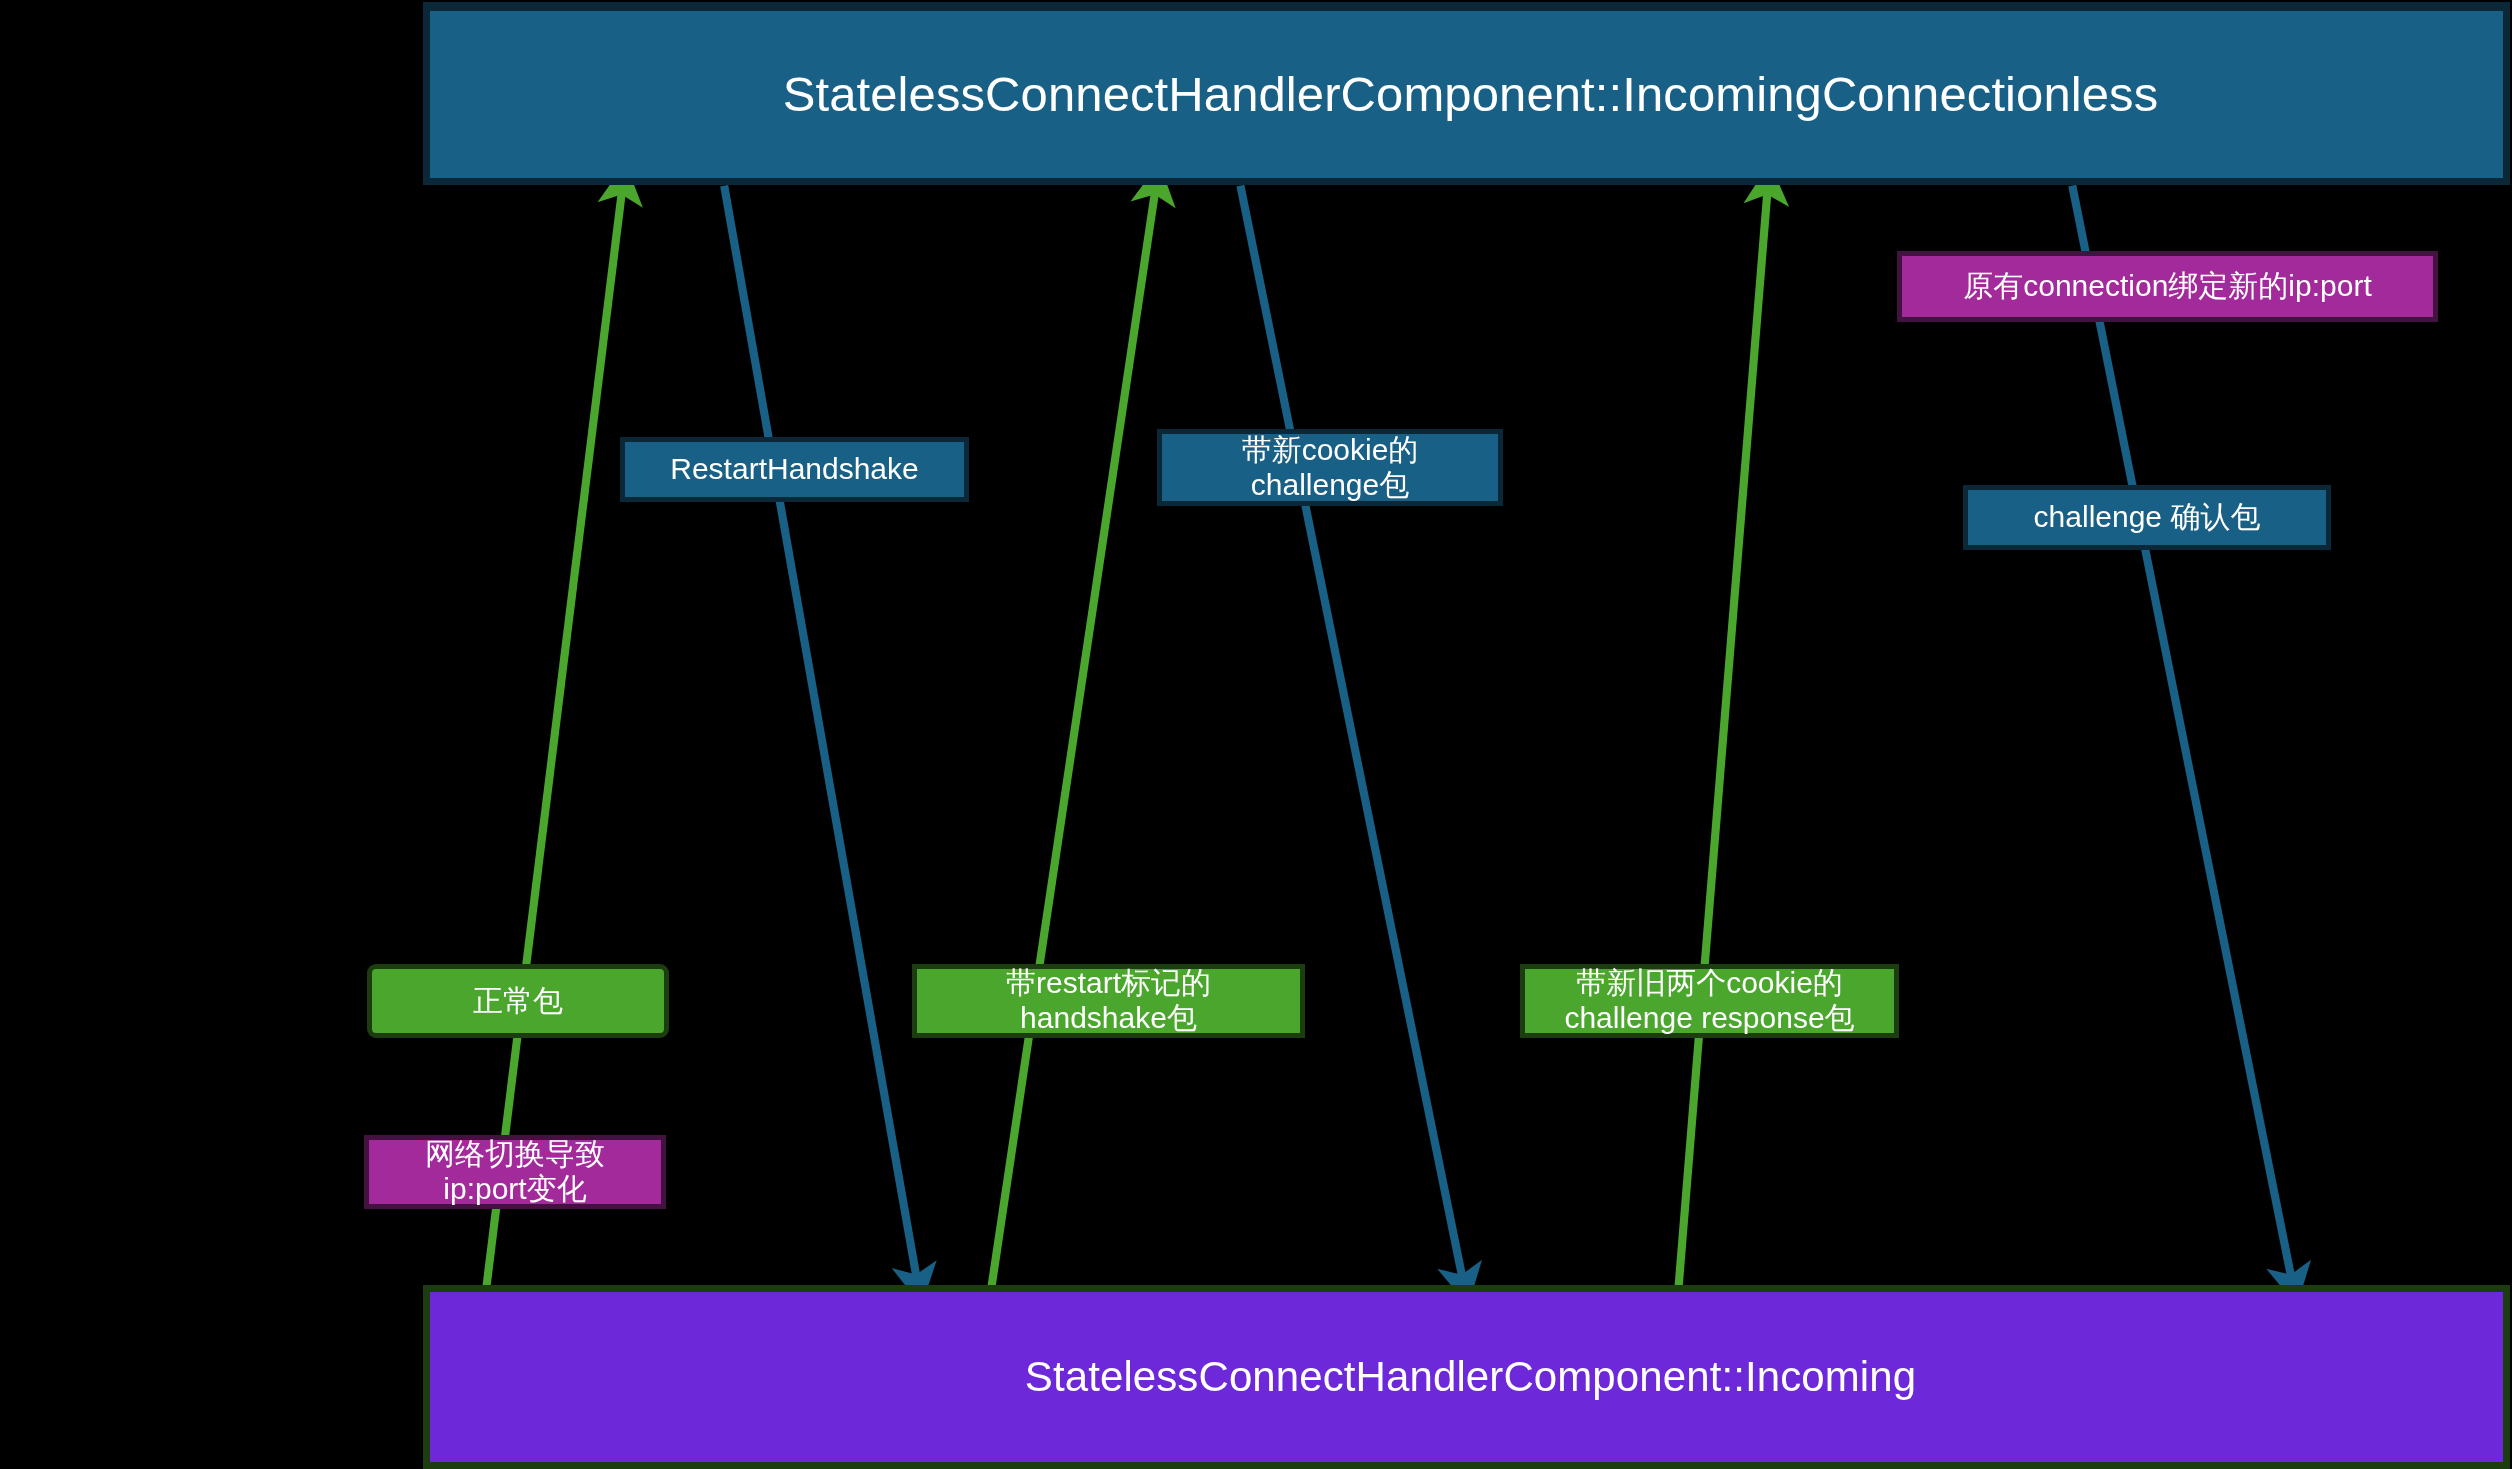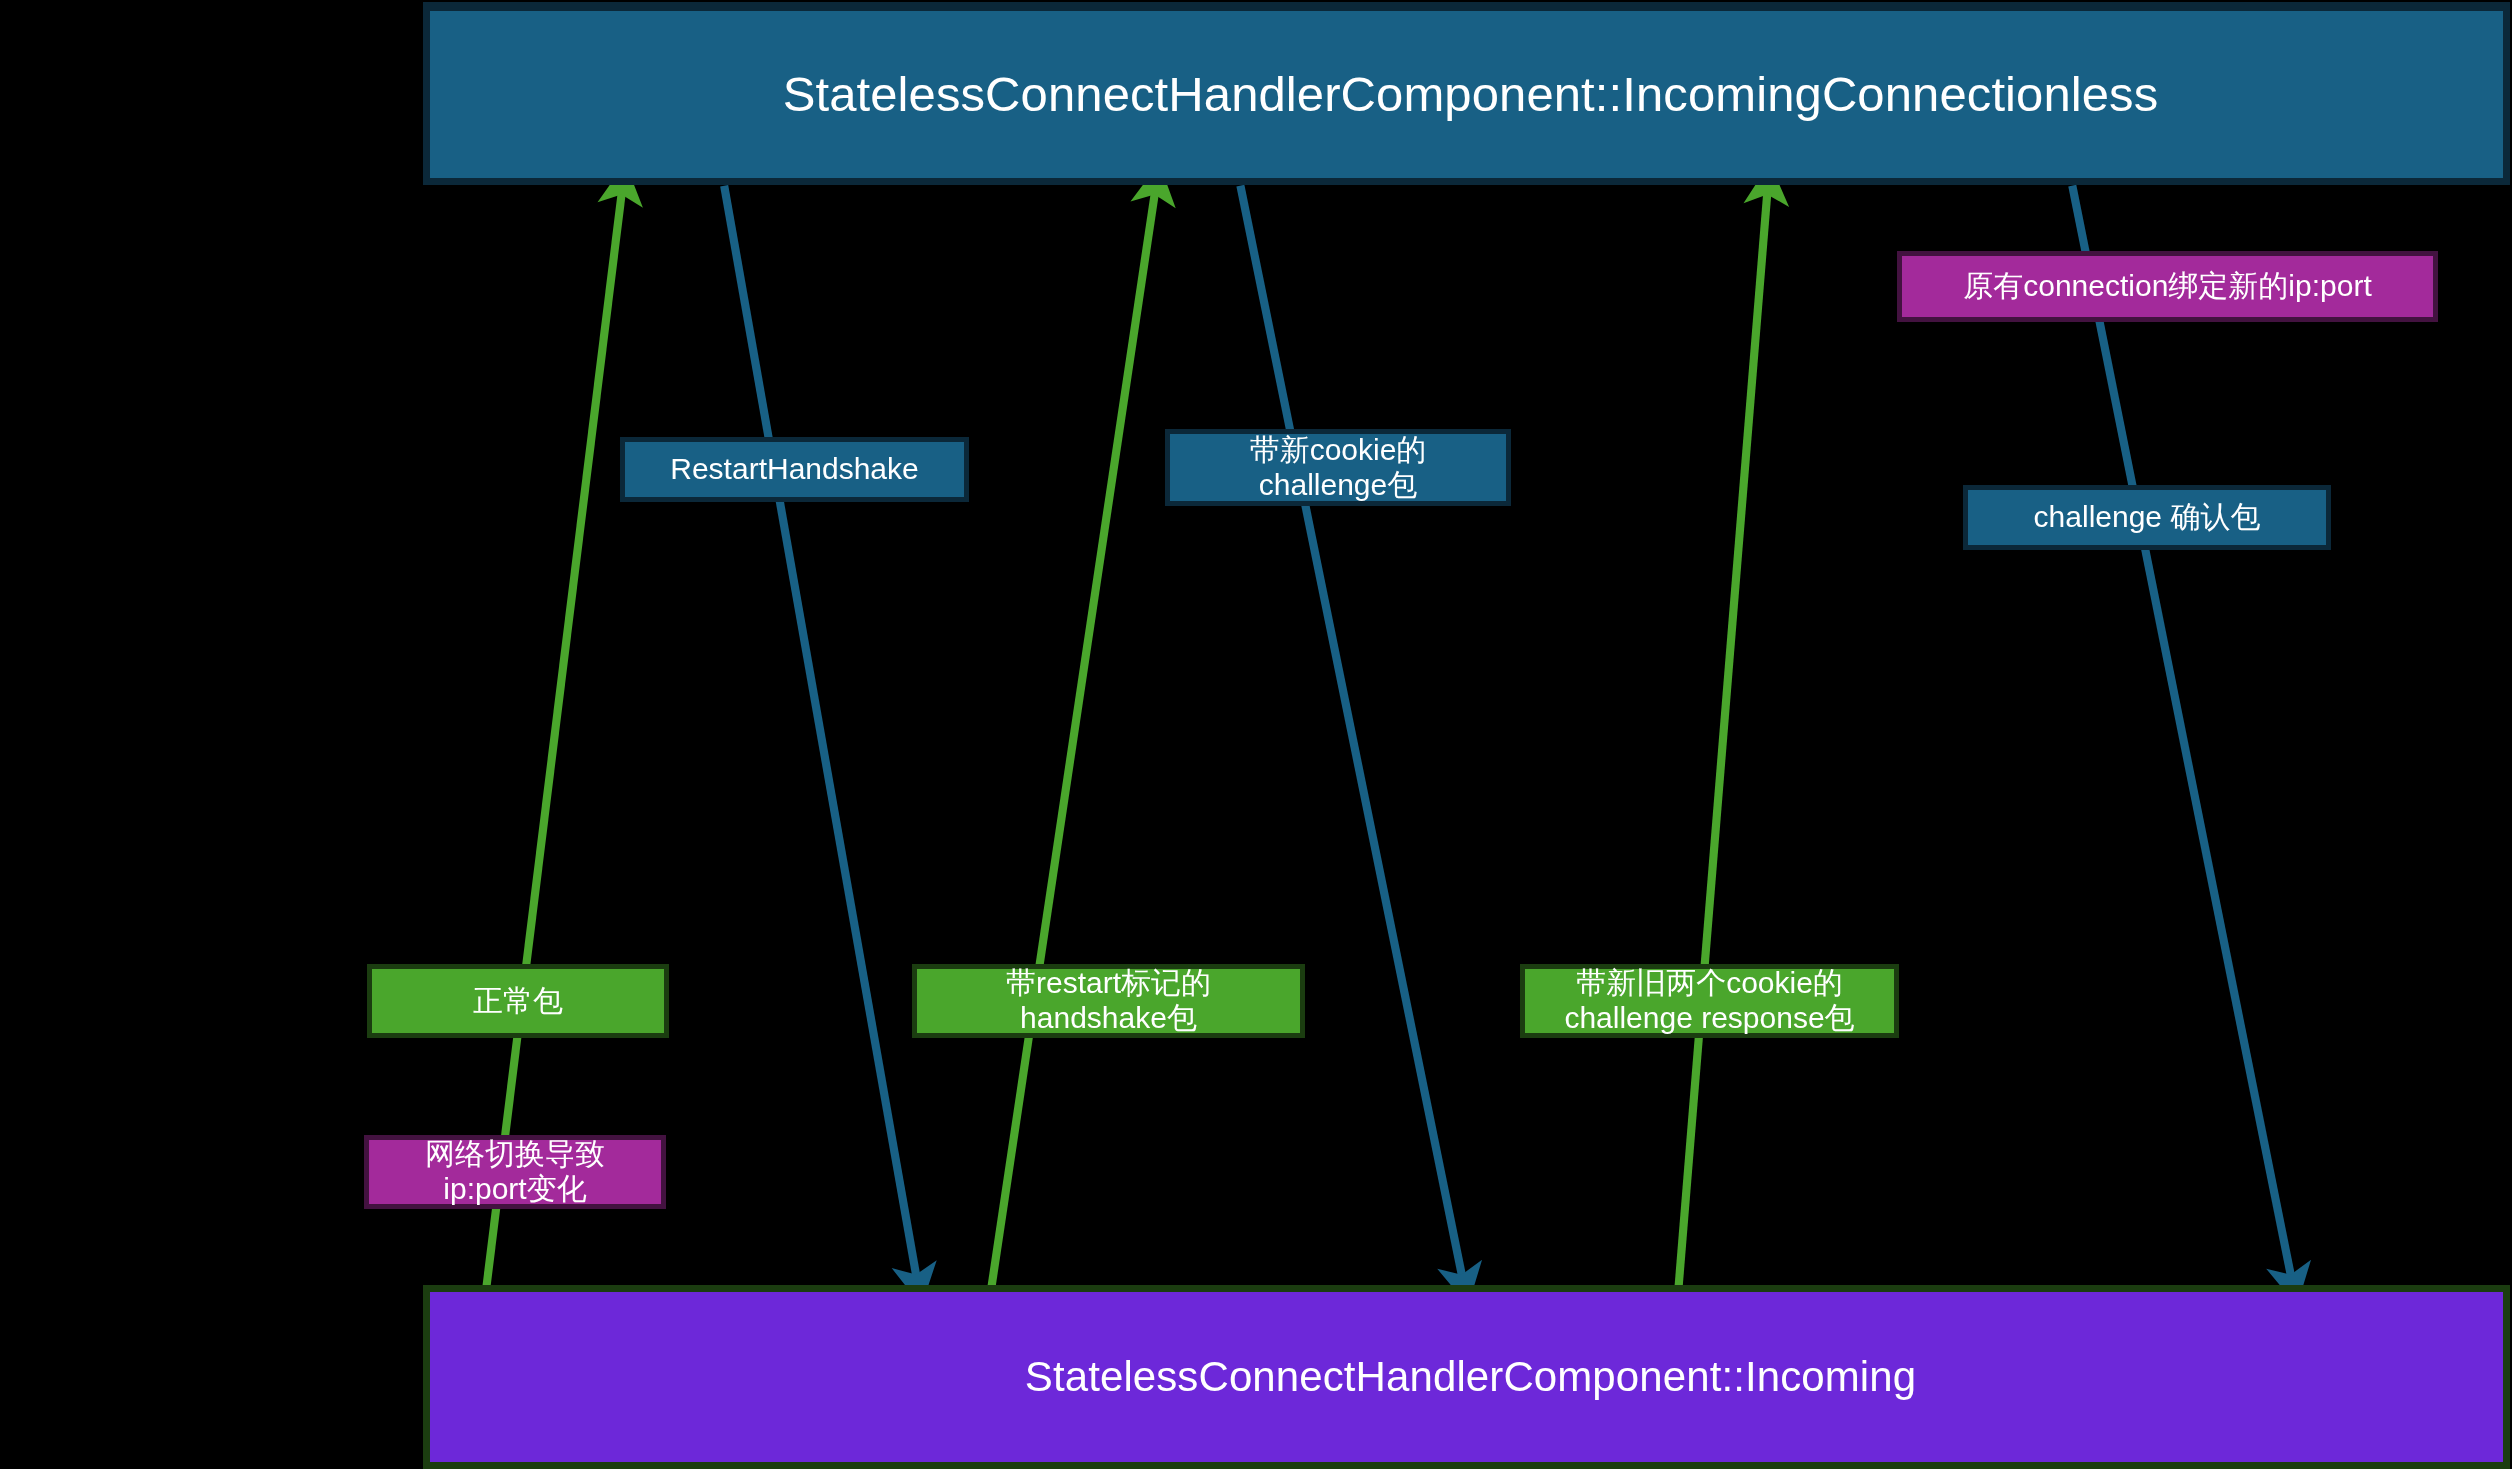--- a/index.html
+++ b/index.html
@@ -80,24 +80,24 @@
     background: #a32a9b;
     border: 5.2px solid #431240;
   }
   .note span {
     display: block;
     width: 100%;
   }
 
   
   #note-restart-handshake { left: 620px; top: 437px;  width: 349px; height: 65px; }
-  #note-new-cookie        { left: 1157px; top: 429px; width: 346px; height: 77px; margin-left: 8px; }
+  #note-new-cookie        { left: 1157px; top: 429px; width: 346px; height: 77px; }
   #note-rebind            { left: 1897px; top: 251px; width: 541px; height: 71px; }
   #note-challenge-ack     { left: 1963px; top: 437px; width: 368px; height: 65px; margin-top: 48px; }
-  #note-normal-packet     { left: 367px;  top: 964px; width: 302px; height: 74px; }
+  #note-normal-packet     { left: 367px;  top: 964px; width: 302px; height: 74px; border-radius: 9px; }
   #note-network-switch    { left: 364px;  top: 1135px; width: 302px; height: 74px; }
   #note-restart-flag      { left: 912px; top: 964px; width: 393px; height: 74px; }
   #note-challenge-resp    { left: 1520px; top: 964px; width: 379px; height: 74px; }
 </style>
 </head>
 <body>
 
 <div id="canvas">
 
   <svg id="arrow-layer" viewBox="0 0 3382 1978" preserveAspectRatio="none">

